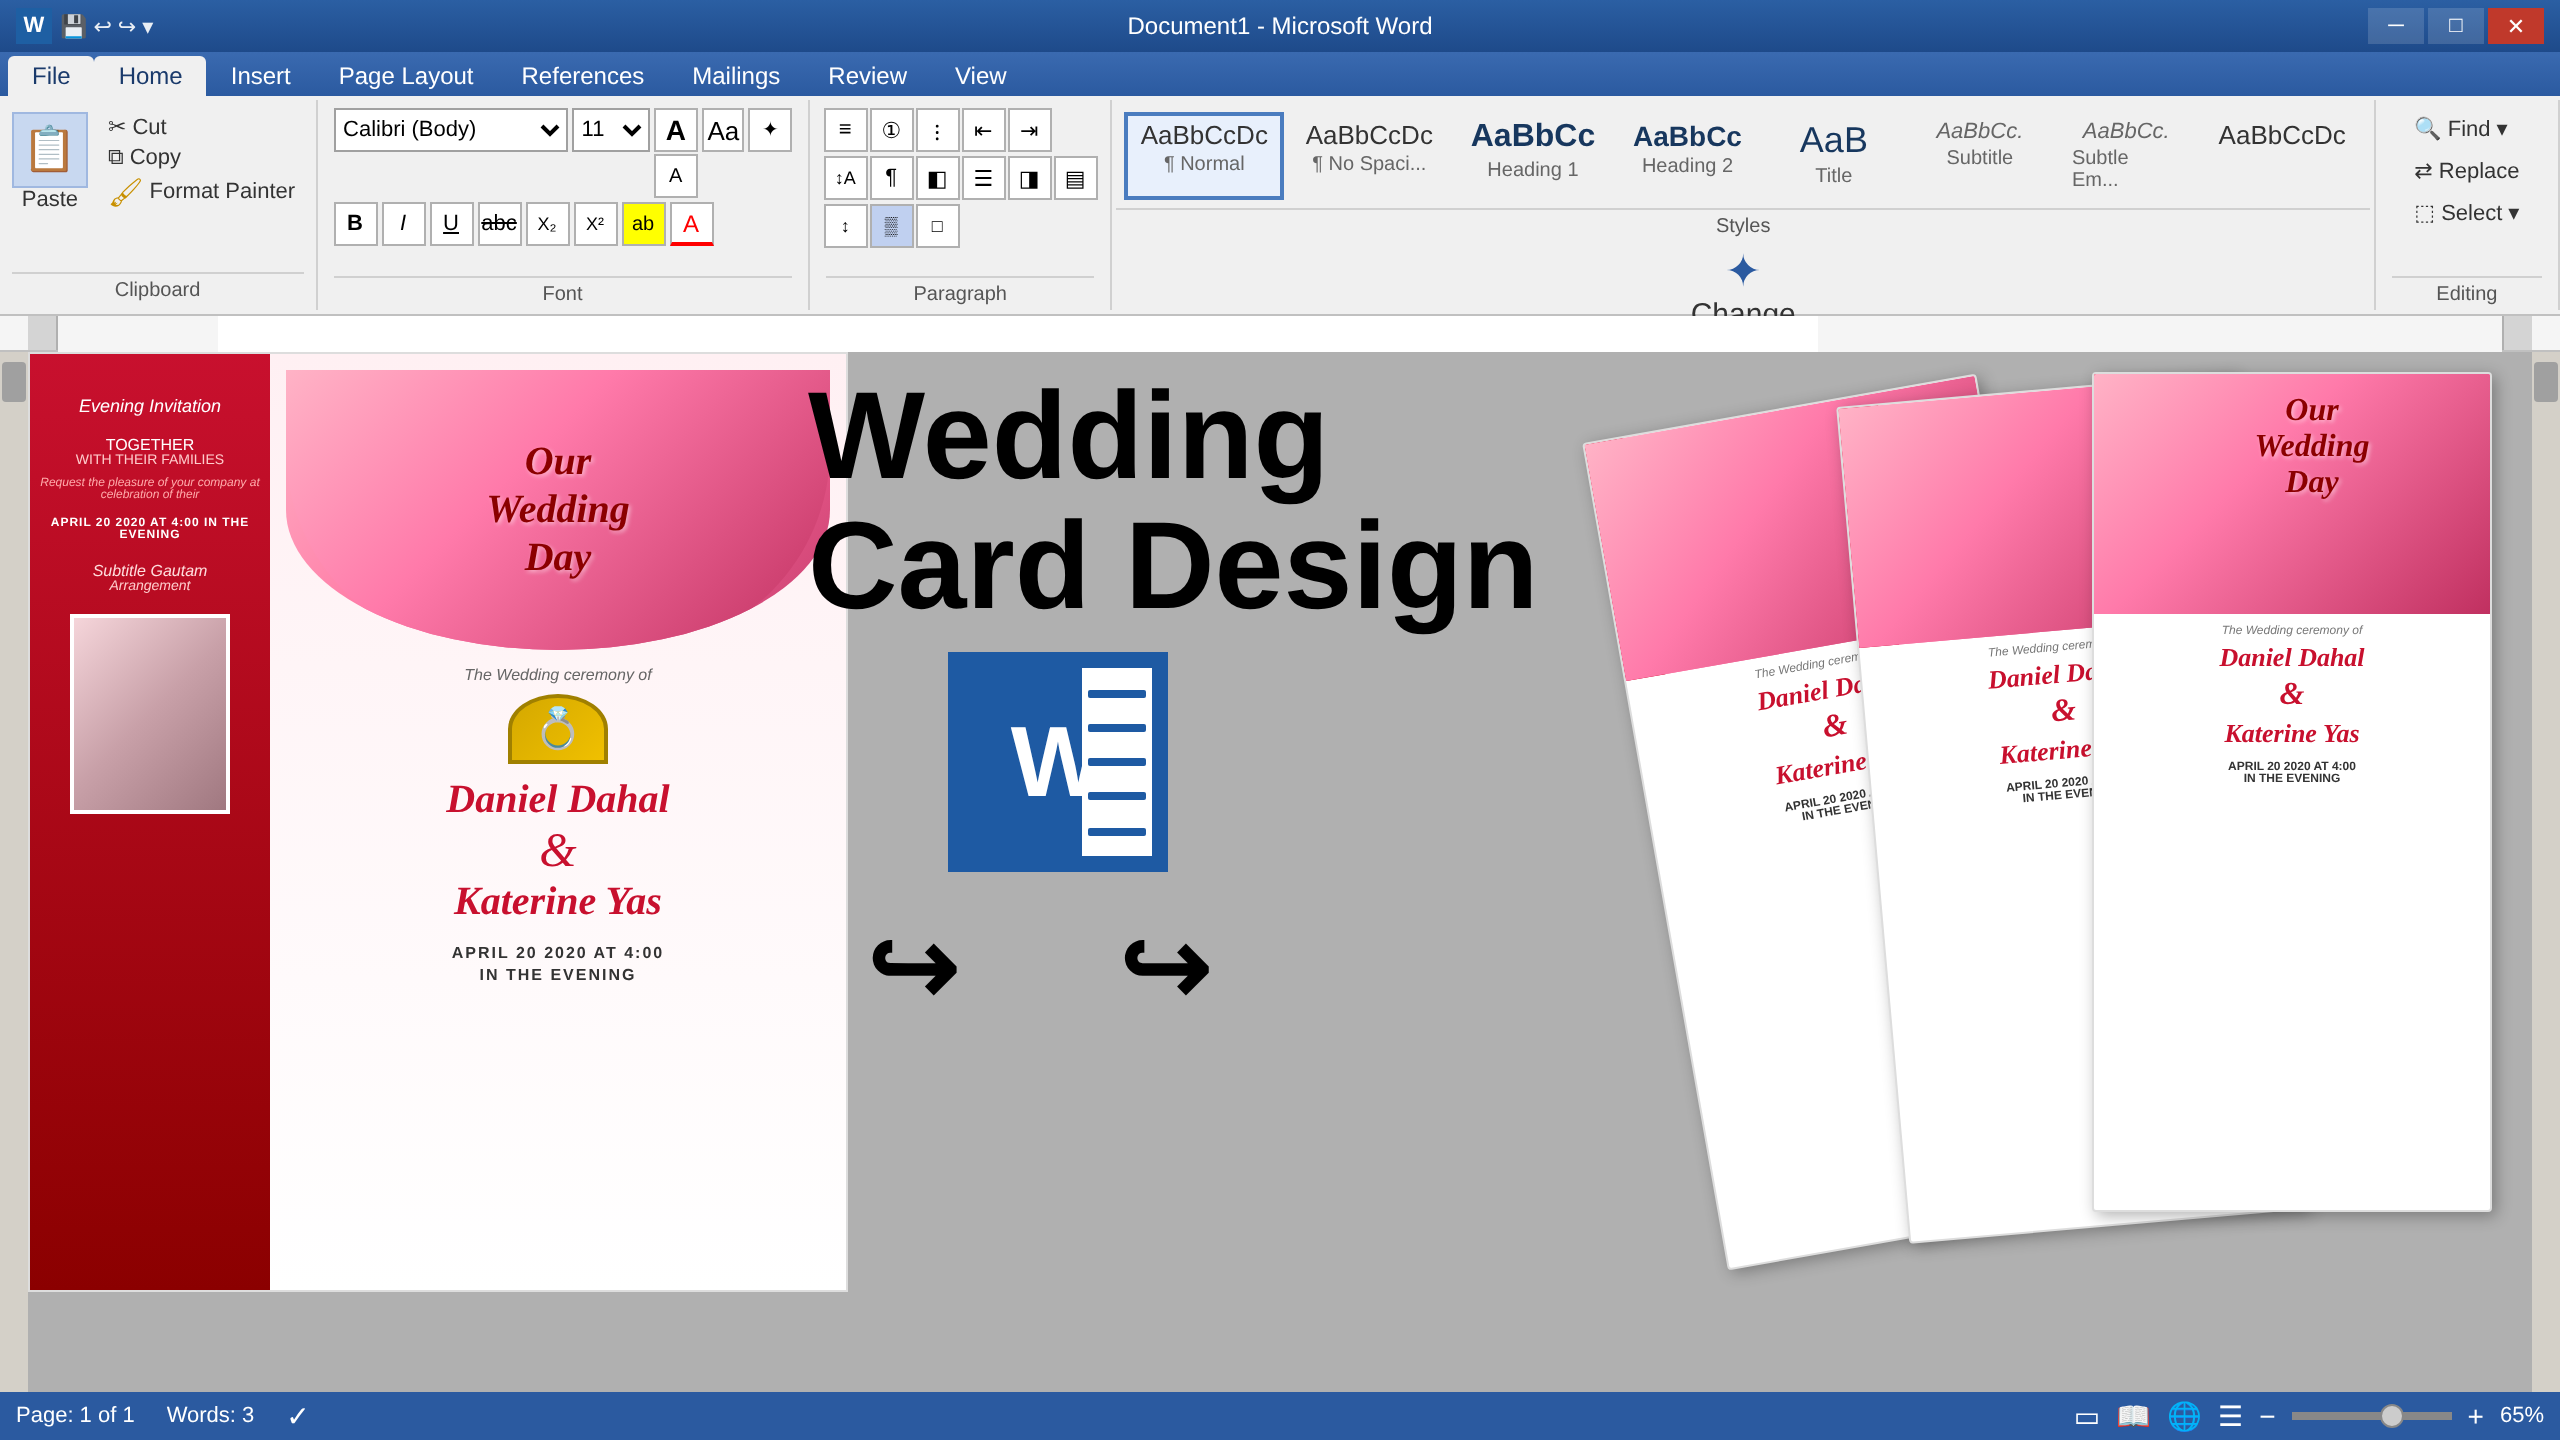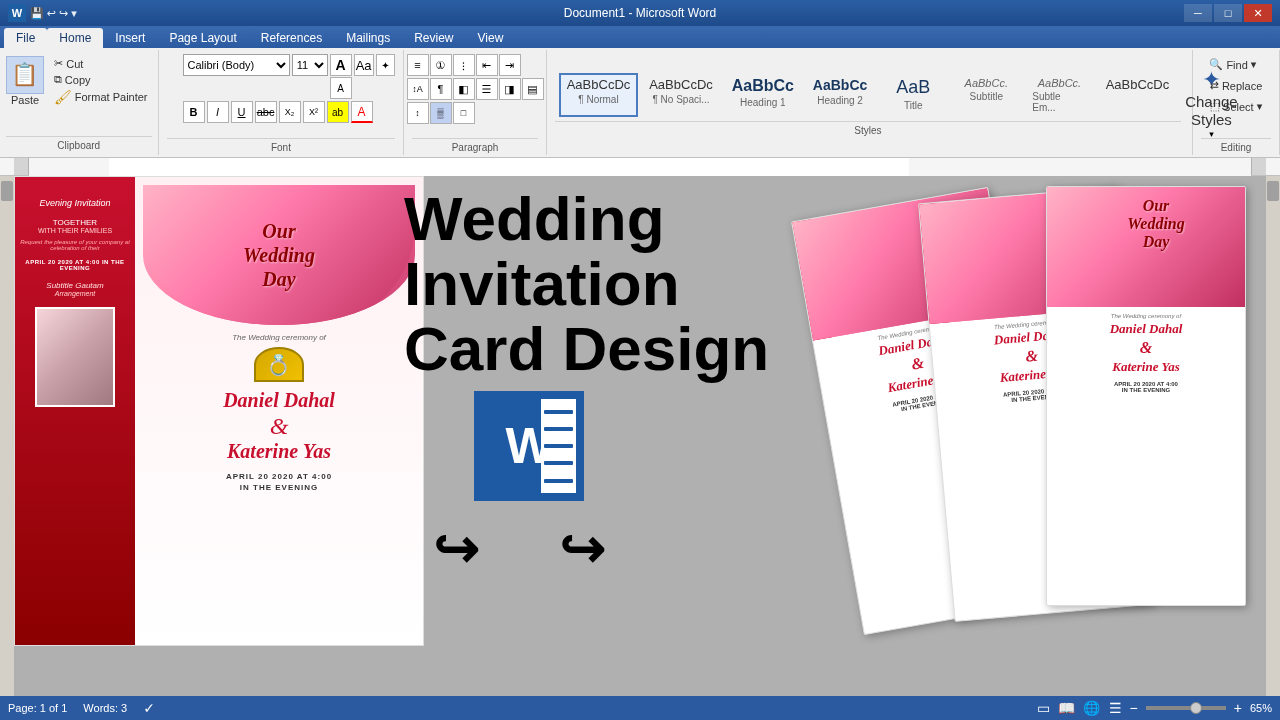--- a/index.html
+++ b/index.html
@@ -179,21 +179,20 @@
       height: 22px;
       font-size: 11px;
       border: 1px solid #a0a0a0;
       background: white;
       width: 40px;
     }
     .font-row {
       display: flex;
       gap: 2px;
       margin-bottom: 2px;
-      margin-left: 16px;
     }
     .icon-btn {
       width: 22px;
       height: 22px;
       border: 1px solid #b0b0b0;
       background: white;
       cursor: pointer;
       display: flex;
       align-items: center;
       justify-content: center;
@@ -599,21 +598,21 @@
       </div>
       <div style="display:flex; gap:1px; margin-top:2px;">
         <button class="icon-btn" style="font-size:9px;">↕</button>
         <button class="icon-btn" style="background:#c0d0f0; font-size:9px;">▒</button>
         <button class="icon-btn" style="font-size:9px;">□</button>
       </div>
     </div>
     <div class="ribbon-group-label">Paragraph</div>
   </div>
 
-  <div class="ribbon-group" style="min-width:480px; flex-direction:row;">
+  <div class="ribbon-group" style="min-width:480px; flex-direction:column;">
     <div style="flex:1;">
       <div class="styles-area">
         <div class="style-item active">
           <span class="style-preview" style="font-size:13px; color:#333;">AaBbCcDc</span>
           <span class="style-label">¶ Normal</span>
         </div>
         <div class="style-item">
           <span class="style-preview" style="font-size:13px; color:#333;">AaBbCcDc</span>
           <span class="style-label">¶ No Spaci...</span>
         </div>
@@ -721,21 +720,20 @@
             <div style="font-family:'Times New Roman',serif; font-size:20px; color:#c8102e; font-style:italic; font-weight:bold; text-align:center; line-height:1.3;">Daniel Dahal</div>
             <div style="font-family:'Times New Roman',serif; font-size:24px; color:#c8102e; font-style:italic; text-align:center;">&amp;</div>
             <div style="font-family:'Times New Roman',serif; font-size:20px; color:#c8102e; font-style:italic; font-weight:bold; text-align:center;">Katerine Yas</div>
             <div style="font-size:8px; font-weight:bold; text-align:center; margin-top:8px; color:#333; letter-spacing:1px; line-height:1.4;">APRIL 20 2020 AT 4:00<br>IN THE EVENING</div>
           </div>
         </div>
 
         <div class="center-content">
           <div class="main-title" style="font-size:62px; font-weight:900; color:black; line-height:1.05;">
             <div>Wedding</div>
-            <div>Invitation</div>
             <div>Card Design</div>
           </div>
 
           <div class="word-logo">
             <div class="word-logo-w">W</div>
             <div class="word-logo-lines">
               <div class="logo-line"></div>
               <div class="logo-line"></div>
               <div class="logo-line"></div>
               <div class="logo-line"></div>

